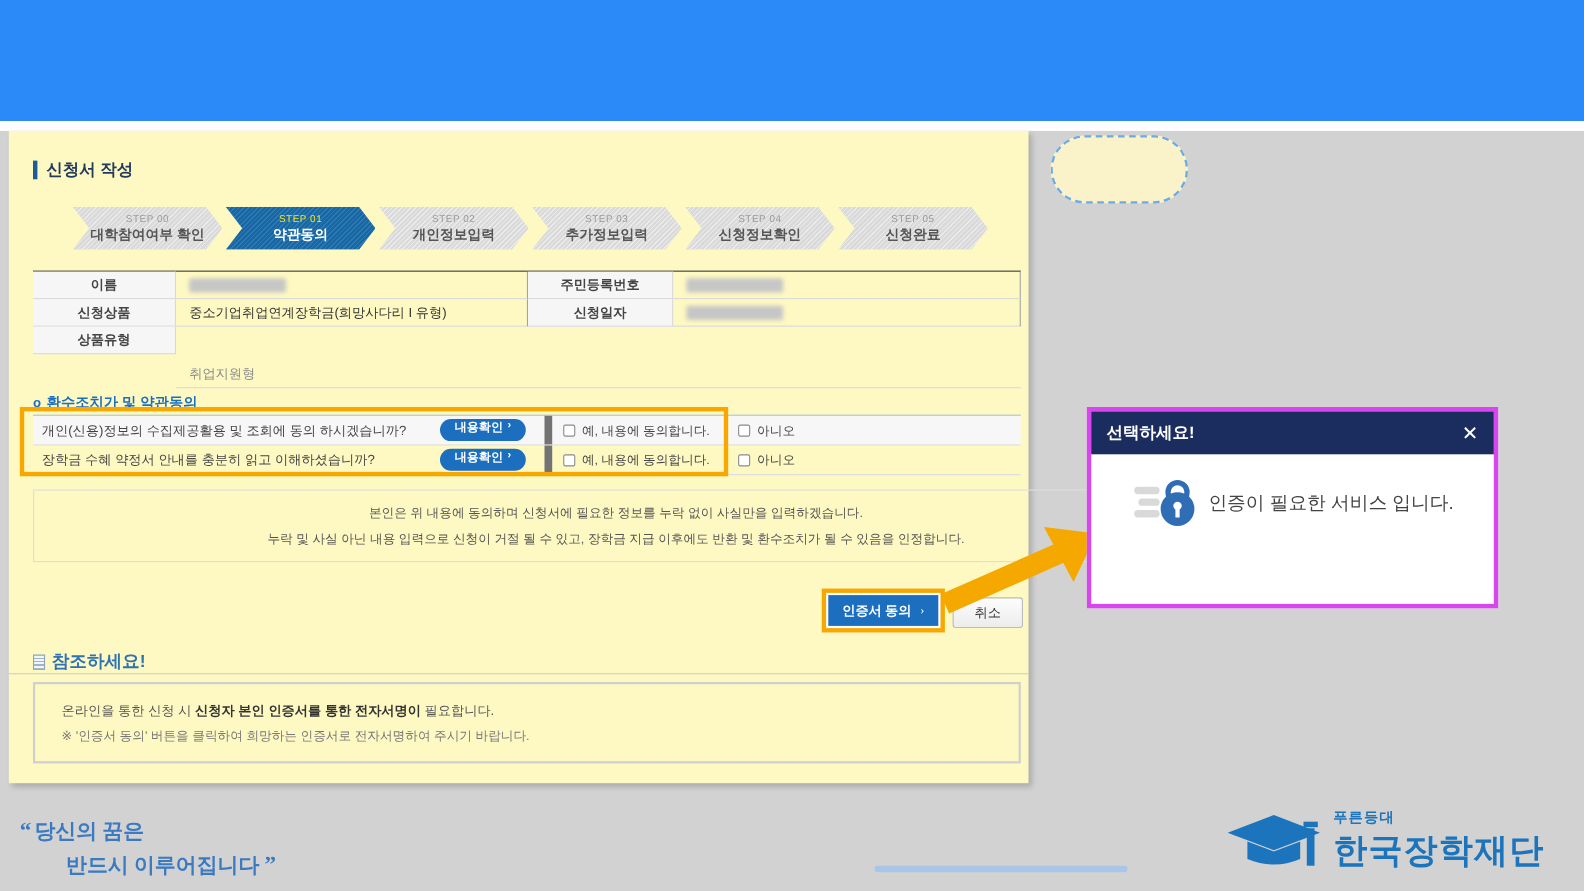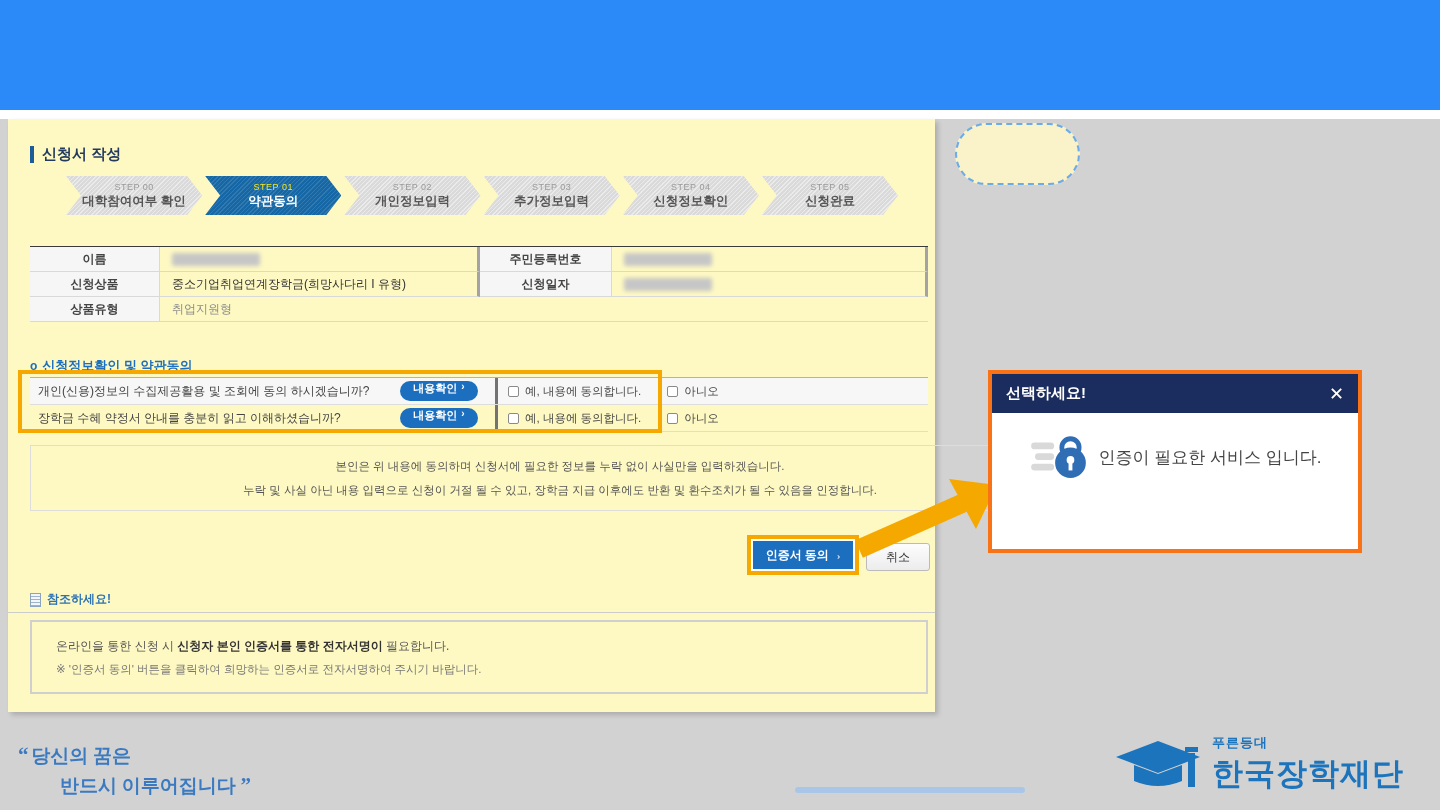--- a/index.html
+++ b/index.html
@@ -11,58 +11,58 @@
 
   .card { position:absolute; left:8px; top:119px; width:927px; height:593px; background:#fef9c3;
           box-shadow:3px 3px 5px rgba(0,0,0,.18); }
 
   
   .page-title { position:absolute; left:22px; top:26px; display:flex; align-items:center; gap:8px;
                 font-size:15px; font-weight:bold; color:#223a5e; }
   .title-accent { width:4px; height:17px; background:#1c5d99; display:inline-block; }
 
   
-  .steps { position:absolute; left:58px; top:57px; width:832px; height:39px; display:flex; gap:3px; }
+  .steps { position:absolute; left:58px; top:69px; width:832px; height:39px; display:flex; gap:3px; }
   .step { flex:1; height:39px; display:flex; flex-direction:column; align-items:center; justify-content:center;
           background:#dadada;
           background-image:repeating-linear-gradient(135deg, rgba(255,255,255,.45) 0 1px, transparent 1px 3px);
           clip-path:polygon(0 0, calc(100% - 15px) 0, 100% 50%, calc(100% - 15px) 100%, 0 100%, 15px 50%); }
   .step .no { font-size:9px; color:#9a9a9a; letter-spacing:.5px; }
   .step .lb { font-size:12.5px; font-weight:bold; color:#555; margin-top:1px; }
   .step.active { background:#1667a5;
           background-image:repeating-linear-gradient(135deg, rgba(255,255,255,.12) 0 1px, transparent 1px 3px); }
   .step.active .no { color:#f8e71c; }
   .step.active .lb { color:#fff; }
 
   
   .info-table { position:absolute; left:22px; top:127px; width:898px; border-top:1px solid #3a3a3a;
                 display:grid; grid-template-columns:130px 320px 132px 1fr; font-size:12px; }
   .info-table .cell { height:25px; display:flex; align-items:center; border-bottom:1px solid #d9d9d9; }
   .info-table .lab { background:#f6f6f6; justify-content:center; font-weight:bold; color:#444;
                      border-right:1px solid #d9d9d9; }
-  .info-table .val { padding-left:12px; color:#333; border-right:3px solid #a3a3a3; }
-  .info-table .val:last-child { border-right:none; }
+  .info-table .val { padding-left:12px; color:#333; border-right:1px solid #a3a3a3; }
+  .info-table .val:last-child { border-right:none;margin-top:31px; }
   .info-table .muted { color:#8a8a8a; }
   .redacted { display:inline-block; width:88px; height:13px; background:#c6c6c6; border-radius:2px; filter:blur(2px); }
 
   
   .section-head { position:absolute; left:22px; top:238px; display:flex; align-items:center; gap:5px;
                   font-size:13px; font-weight:bold; color:#1c6fbf; }
   .section-head .bullet { font-size:12px; font-weight:bold; color:#1c6fbf; }
 
   .consent-table { position:absolute; left:22px; top:258px; width:898px; border-top:1px solid #9bb8d3; }
   .consent-row { display:grid; grid-template-columns:370px 95px 1fr; align-items:center; height:27px;
                  border-bottom:1px solid #ddd; font-size:12px; }
   .consent-row.alt { background:#f7f7f7; }
   .consent-row .q { padding-left:8px; color:#444; }
   .btn-view { width:78px; height:20px; border:none; border-radius:11px; background:#1c6fbf; color:#fff;
               font-size:11px; font-weight:bold; cursor:pointer; display:flex; align-items:flex-start; justify-content:center; gap:4px;
               font-family:inherit; }
   .btn-view .chev { font-size:10px; }
-  .checks { display:flex; align-items:center; gap:6px; border-left:3px solid #737373; height:100%; padding-left:10px;
+  .checks { display:flex; align-items:center; gap:6px; border-left:7px solid #737373; height:100%; padding-left:10px;
             color:#444; font-size:11.5px; }
   .cbx { width:11px; height:11px; border:1px solid #8a8a8a; background:#fff; border-radius:2px; display:inline-block; cursor:pointer; }
   .checks .gap { width:14px; }
 
   .consent-highlight { position:absolute; left:10px; top:251px; width:644px; height:63px;
                        border:4px solid #f7a800; pointer-events:none; }
 
   
   .notice-box { position:absolute; left:22px; top:326px; width:1060px; height:66px; border:1px solid #ddd;
                 display:flex; flex-direction:column; align-items:center; justify-content:center; gap:9px;
@@ -72,38 +72,38 @@
   .agree-wrap { position:absolute; left:739px; top:416px; border:4px solid #f7a800; padding:2px; background:#fff; }
   .btn-agree { width:100px; height:28px; background:#1c6fbf; color:#fff; border:none; font-size:12px; font-weight:bold;
                cursor:pointer; display:flex; align-items:center; justify-content:center; gap:8px; font-family:Liberation Serif, serif; }
   .btn-agree .chev { font-size:11px; font-weight:normal; }
   .btn-cancel { position:absolute; left:858px; top:424px; width:64px; height:28px;
                 background:linear-gradient(#fdfdfd,#ececec); border:1px solid #bbb; border-radius:3px;
                 font-size:12px; color:#333; cursor:pointer; font-family:inherit; }
 
   
   .ref-head { position:absolute; left:22px; top:472px; display:flex; align-items:center; gap:6px;
-              font-size:12px; font-weight:bold; color:#2e74b5; }
+              font-size:16px; font-weight:bold; color:#2e74b5; }
   .doc-icon { width:11px; height:14px; border:1px solid #8aa5bd; background:
               linear-gradient(#fff,#fff) , repeating-linear-gradient(#fff 0 2px, #8aa5bd 2px 3px);
               background:repeating-linear-gradient(#f2f6fa 0 2px, #9db4c9 2px 3px); display:inline-block; }
   .ref-rule { position:absolute; left:0px; top:493px; width:927px; height:1px; background:#ccc; }
   .ref-box { position:absolute; left:22px; top:501px; width:898px; height:74px; border:2px solid #cfcfcf;
              display:flex; flex-direction:column; justify-content:center; gap:7px; padding-left:24px;
              font-size:12px; color:#555; }
   .ref-box .b { font-weight:bold; color:#333; }
   .ref-box .l2 { font-size:11.5px; color:#777; }
 
   
   .yellow-pill { position:absolute; left:955px; top:123px; width:125px; height:62px; border-radius:31px;
                  background:#faf3c9; border:2px dashed #6aabe8; }
   .arrow-svg { position:absolute; left:845px; top:465px; width:160px; height:100px; }
 
   
-  .modal { position:absolute; left:988px; top:370px; width:374px; height:183px; border:4px solid #f97316;
+  .modal { position:absolute; left:988px; top:370px; width:374px; height:183px; border:4px solid #d946ef;
            background:#fff; }
   .modal-head { height:39px; background:#1b2d5e; display:flex; align-items:center; justify-content:space-between;
                 padding:0 14px; }
   .modal-head .t { color:#fff; font-size:15px; font-weight:bold; }
   .modal-close { color:#fff; font-size:18px; cursor:pointer; line-height:1; }
   .modal-body { height:88px; display:flex; align-items:center; justify-content:center; gap:12px; }
   .modal-body .msg { font-size:17px; color:#444; }
   .modal-btns { display:flex; gap:7px; padding:0 9px; }
   .modal-btns button { flex:1; height:42px; background:#1c79c2; border:none; color:#fff; font-size:11.5px;
                        cursor:pointer; line-height:1.25; font-family:inherit; }
@@ -174,21 +174,21 @@
     <div class="cell val">
         <span class="redacted"></span>
       </div>
 
     <div class="cell lab">상품유형</div>
     <div class="cell val muted" style="grid-column:2 / 5;">취업지원형</div>
   </div>
 
   <div class="section-head">
     <span class="bullet">o</span>
-    <span>신청정보확인 및 약관동의</span>
+    <span>환수조치가 및 약관동의</span>
   </div>
 
   <div class="consent-table">
     <div class="consent-row alt">
       <span class="q">개인(신용)정보의 수집제공활용 및 조회에 동의 하시겠습니까?</span>
       <button class="btn-view">
         <span>내용확인</span>
         <span class="chev">›</span>
       </button>
       <span class="checks">

